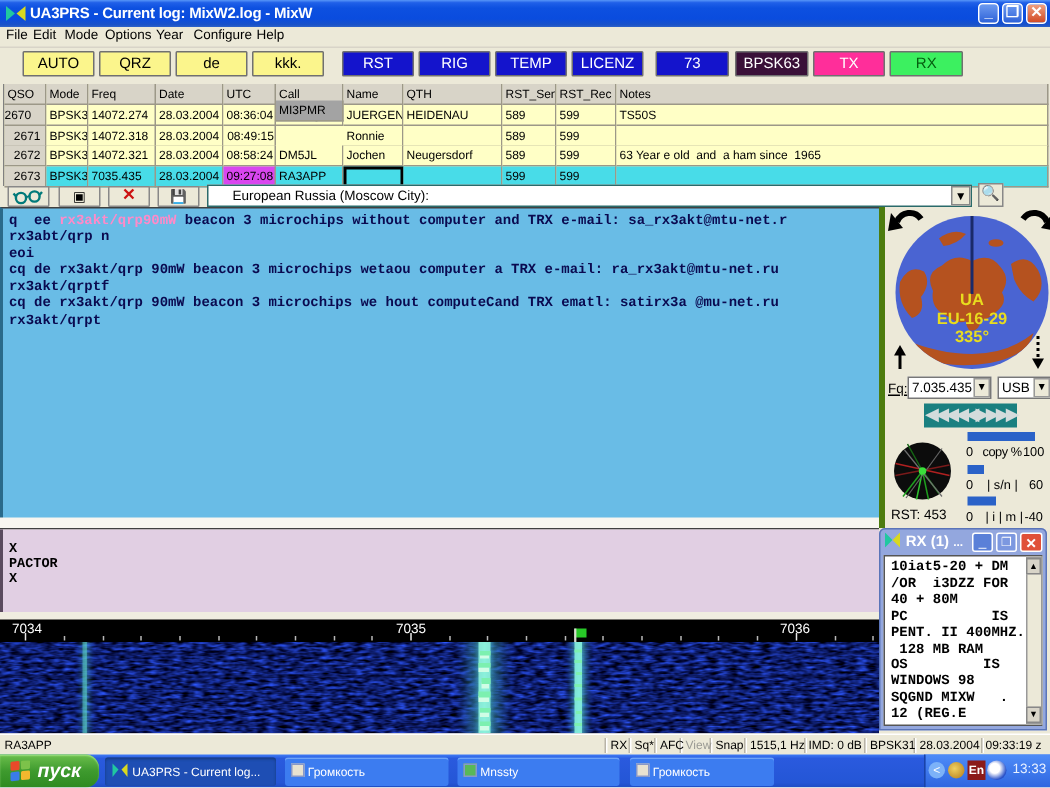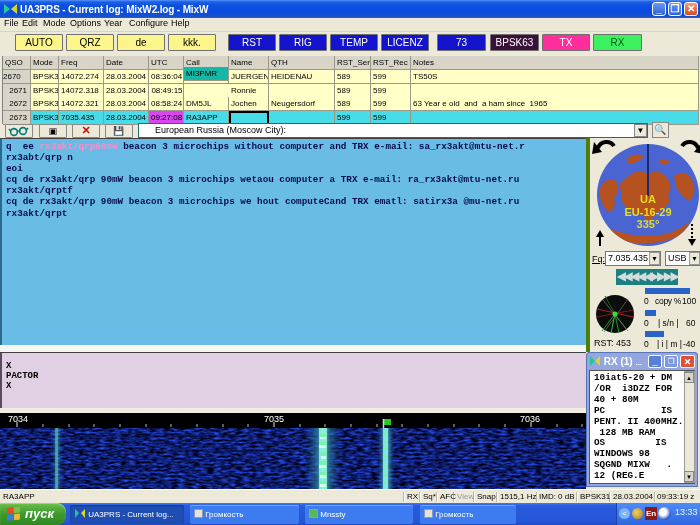--- a/index.html
+++ b/index.html
@@ -107,21 +107,21 @@
  <div class="cell" style="left:226px;top:14.0px;width:40px;background:#FFFFC6;">JUERGEN</div>
  <div class="cell" style="left:266px;top:14.0px;width:66px;background:#FFFFC6;">HEIDENAU</div>
  <div class="cell" style="left:332px;top:14.0px;width:36px;background:#FFFFC6;">589</div>
  <div class="cell" style="left:368px;top:14.0px;width:40px;background:#FFFFC6;">599</div>
  <div class="cell" style="left:408px;top:14.0px;width:288px;background:#FFFFC6;">TS50S</div>
  <div class="cell" style="left:0px;top:27.5px;width:28px;background:#D8D4C8;text-align:right;padding-right:3px;padding-left:0;">2671</div>
  <div class="cell" style="left:28px;top:27.5px;width:28px;background:#FFFFC6;">BPSK3</div>
  <div class="cell" style="left:56px;top:27.5px;width:45px;background:#FFFFC6;">14072.318</div>
  <div class="cell" style="left:101px;top:27.5px;width:45px;background:#FFFFC6;">28.03.2004</div>
  <div class="cell" style="left:146px;top:27.5px;width:35px;background:#FFFFC6;text-align:center;">08:49:15</div>
- <div class="cell" style="left:181px;top:11px;width:45px;background:#14b8a6;">MI3PMR</div>
+ <div class="cell" style="left:181px;top:11px;width:45px;background:#a3a3a3;">MI3PMR</div>
  <div class="cell" style="left:226px;top:27.5px;width:40px;background:#FFFFC6;">Ronnie</div>
  <div class="cell" style="left:266px;top:27.5px;width:66px;background:#FFFFC6;"></div>
  <div class="cell" style="left:332px;top:27.5px;width:36px;background:#FFFFC6;">589</div>
  <div class="cell" style="left:368px;top:27.5px;width:40px;background:#FFFFC6;">599</div>
  <div class="cell" style="left:408px;top:27.5px;width:288px;background:#FFFFC6;"></div>
  <div class="cell" style="left:0px;top:41.0px;width:28px;background:#D8D4C8;text-align:right;padding-right:3px;padding-left:0;">2672</div>
  <div class="cell" style="left:28px;top:41.0px;width:28px;background:#FFFFC6;">BPSK3</div>
  <div class="cell" style="left:56px;top:41.0px;width:45px;background:#FFFFC6;">14072.321</div>
  <div class="cell" style="left:101px;top:41.0px;width:45px;background:#FFFFC6;">28.03.2004</div>
  <div class="cell" style="left:146px;top:41.0px;width:35px;background:#FFFFC6;">08:58:24</div>

